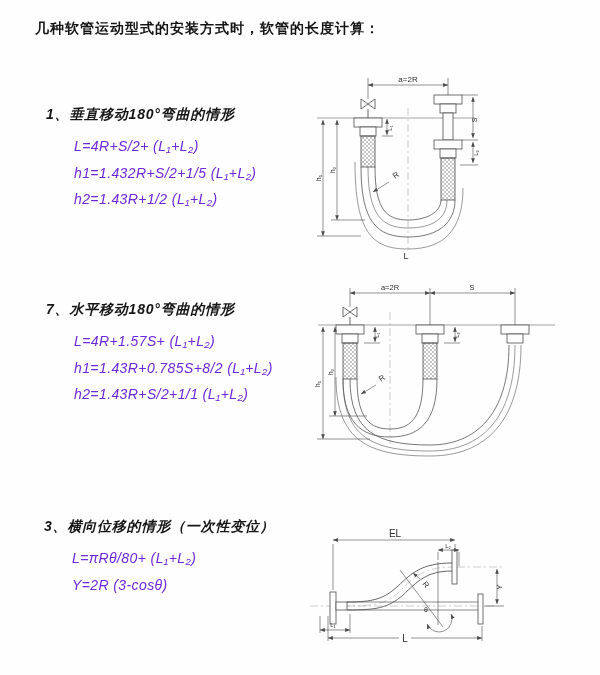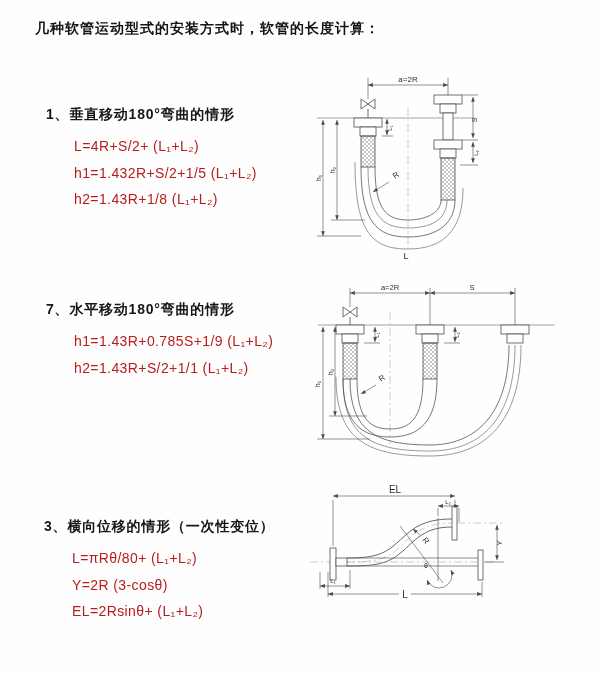--- a/index.html
+++ b/index.html
@@ -5,57 +5,57 @@
   html,body{margin:0;padding:0;background:#e8e8e8;}
   .page{
     position:relative;width:600px;height:675px;background:#fefefe;
     font-family:"Liberation Sans",sans-serif;color:#1a1a1a;overflow:hidden;
     margin:0 auto;
   }
   .doc-title{
     position:absolute;left:35px;top:20px;font-size:14px;font-weight:600;
     letter-spacing:1px;color:#151515;white-space:nowrap;
   }
-  .section{position:absolute;}
+  .section{position:absolute;font-style:italic;}
   .section .heading{
     font-size:14px;font-weight:600;letter-spacing:0.8px;color:#161616;
     margin-bottom:9px;white-space:nowrap;
   }
   .section .formula{
-    font-size:14px;line-height:26.5px;padding-left:28px;color:#b91c1c;
+    font-size:14px;line-height:26.5px;padding-left:28px;color:#6d28d9;
     letter-spacing:0.4px;white-space:nowrap;
   }
   .diagram{position:absolute;text-decoration:underline;}
   svg text{font-family:"Liberation Sans",sans-serif;fill:#2e2e2e;}
 </style>
 </head>
 <body>
 
 <div class="page">
 
   <div class="doc-title">几种软管运动型式的安装方式时，软管的长度计算：</div>
 
   <div class="section" style="left:46px;top:106px;">
     <div class="heading">1、垂直移动180°弯曲的情形</div>
     <div class="formula">L=4R+S/2+ (L₁+L₂)</div>
     <div class="formula">h1=1.432R+S/2+1/5 (L₁+L₂)</div>
-    <div class="formula">h2=1.43R+1/8 (L₁+L₂)</div>
+    <div class="formula">h2=1.43R+1/2 (L₁+L₂)</div>
   </div>
 
   <div class="section" style="left:46px;top:301px;">
     <div class="heading">7、水平移动180°弯曲的情形</div>
-    <div class="formula">h1=1.43R+0.785S+1/9 (L₁+L₂)</div>
+    <div class="formula">L=4R+1.57S+ (L₁+L₂)</div>
+    <div class="formula">h1=1.43R+0.785S+8/2 (L₁+L₂)</div>
     <div class="formula">h2=1.43R+S/2+1/1 (L₁+L₂)</div>
   </div>
 
   <div class="section" style="left:44px;top:518px;">
     <div class="heading">3、横向位移的情形（一次性变位）</div>
     <div class="formula">L=πRθ/80+ (L₁+L₂)</div>
     <div class="formula">Y=2R (3-cosθ)</div>
-    <div class="formula">EL=2Rsinθ+ (L₁+L₂)</div>
   </div>
 
   <div class="diagram" style="left:315px;top:70px;">
     <svg width="285" height="195" viewBox="0 0 285 195" role="img">
       <defs>
         <marker id="ar1" viewBox="0 0 10 10" refX="9" refY="5" markerWidth="9" markerHeight="9" orient="auto-start-reverse">
           <path d="M0,1.5 L9,5 L0,8.5 Z" fill="#4a4a4a"></path>
         </marker>
         <pattern id="hatch1" width="4" height="4" patternUnits="userSpaceOnUse">
           <path d="M0,0 L4,4 M4,0 L0,4" stroke="#8a8a8a" stroke-width="0.5"></path>
@@ -191,21 +191,21 @@
       <text x="75" y="8" font-size="7.5" text-anchor="middle">a=2R</text>
       <text x="157" y="8" font-size="7.5" text-anchor="middle">S</text>
       <text x="5" y="102" font-size="7" text-anchor="middle" transform="rotate(-90 5 102)">h₁</text>
       <text x="18" y="90" font-size="7" text-anchor="middle" transform="rotate(-90 18 90)">h₂</text>
       <text x="64" y="53" font-size="6" text-anchor="middle" transform="rotate(-90 64 53)">L₁</text>
       <text x="144" y="53" font-size="6" text-anchor="middle" transform="rotate(-90 144 53)">L₂</text>
       <text x="66" y="100" font-size="8" transform="rotate(-35 66 100)">R</text>
     </svg>
   </div>
 
-  <div class="diagram" style="left:300px;top:476px;text-align:right;">
+  <div class="diagram" style="left:300px;top:520px;text-align:right;">
     <svg width="300" height="145" viewBox="0 0 300 145" role="img">
       <defs>
         <marker id="ar3" viewBox="0 0 10 10" refX="9" refY="5" markerWidth="9" markerHeight="9" orient="auto-start-reverse">
           <path d="M0,1.5 L9,5 L0,8.5 Z" fill="#4a4a4a"></path>
         </marker>
       </defs>
 
       <g stroke="#9a9a9a" stroke-width="0.5" fill="none">
         <line x1="10" y1="86" x2="196" y2="86" stroke-dasharray="8 3 2 3"></line>
         <path d="M47,86 C75,86 86,84 100,71 C114,57 124,47 152,47" stroke-dasharray="8 3 2 3"></path>

